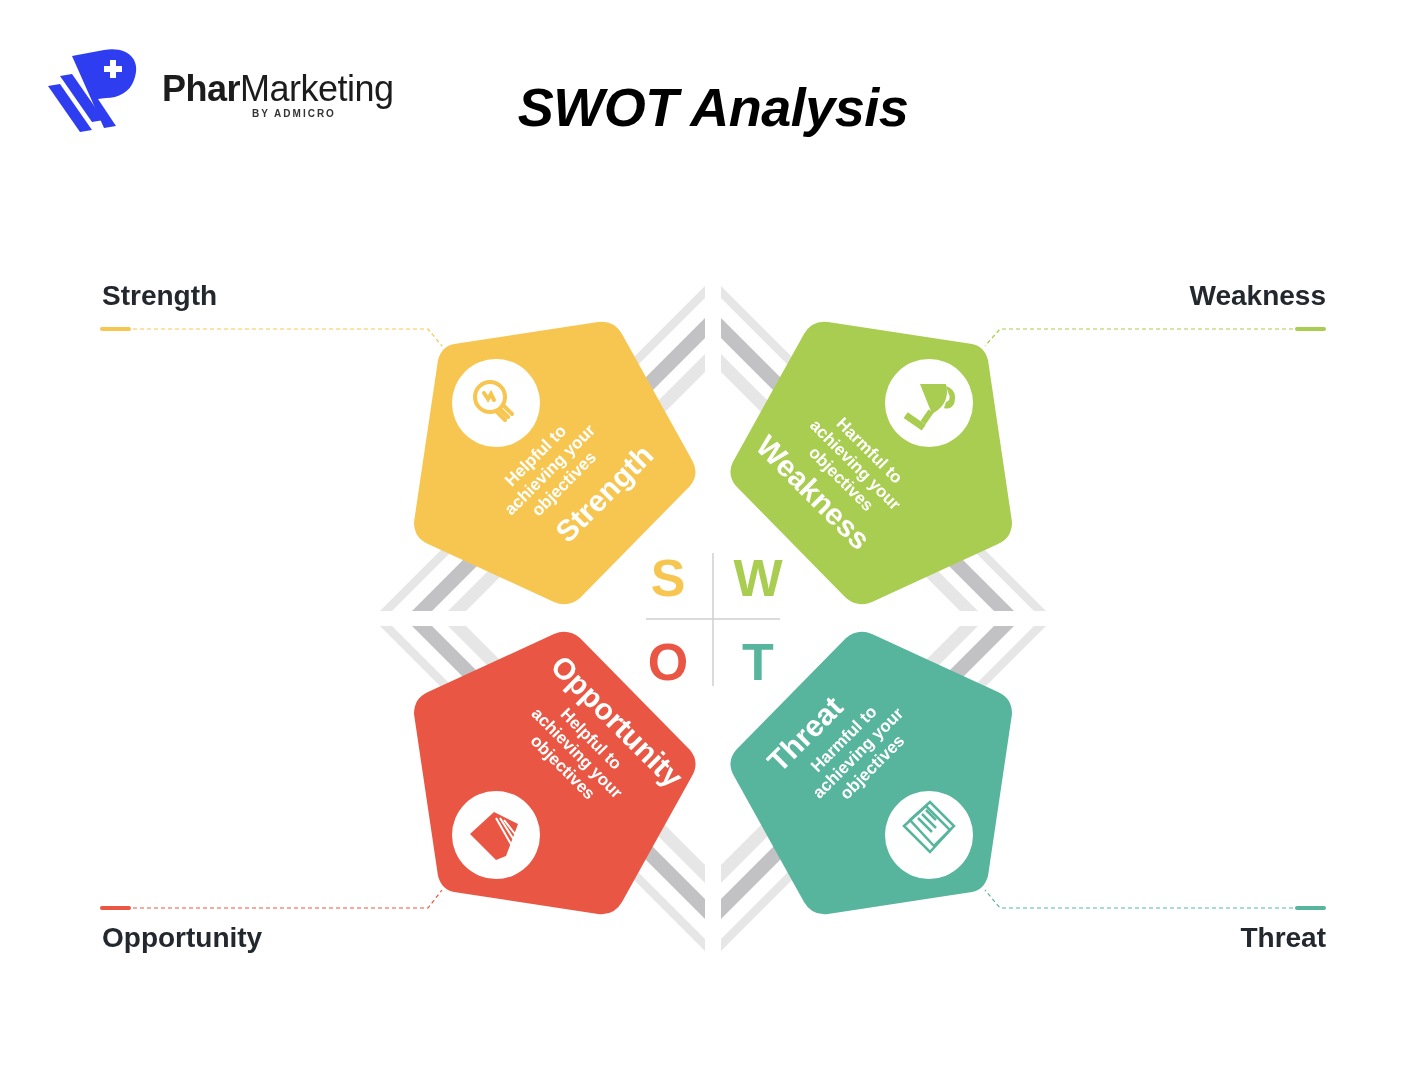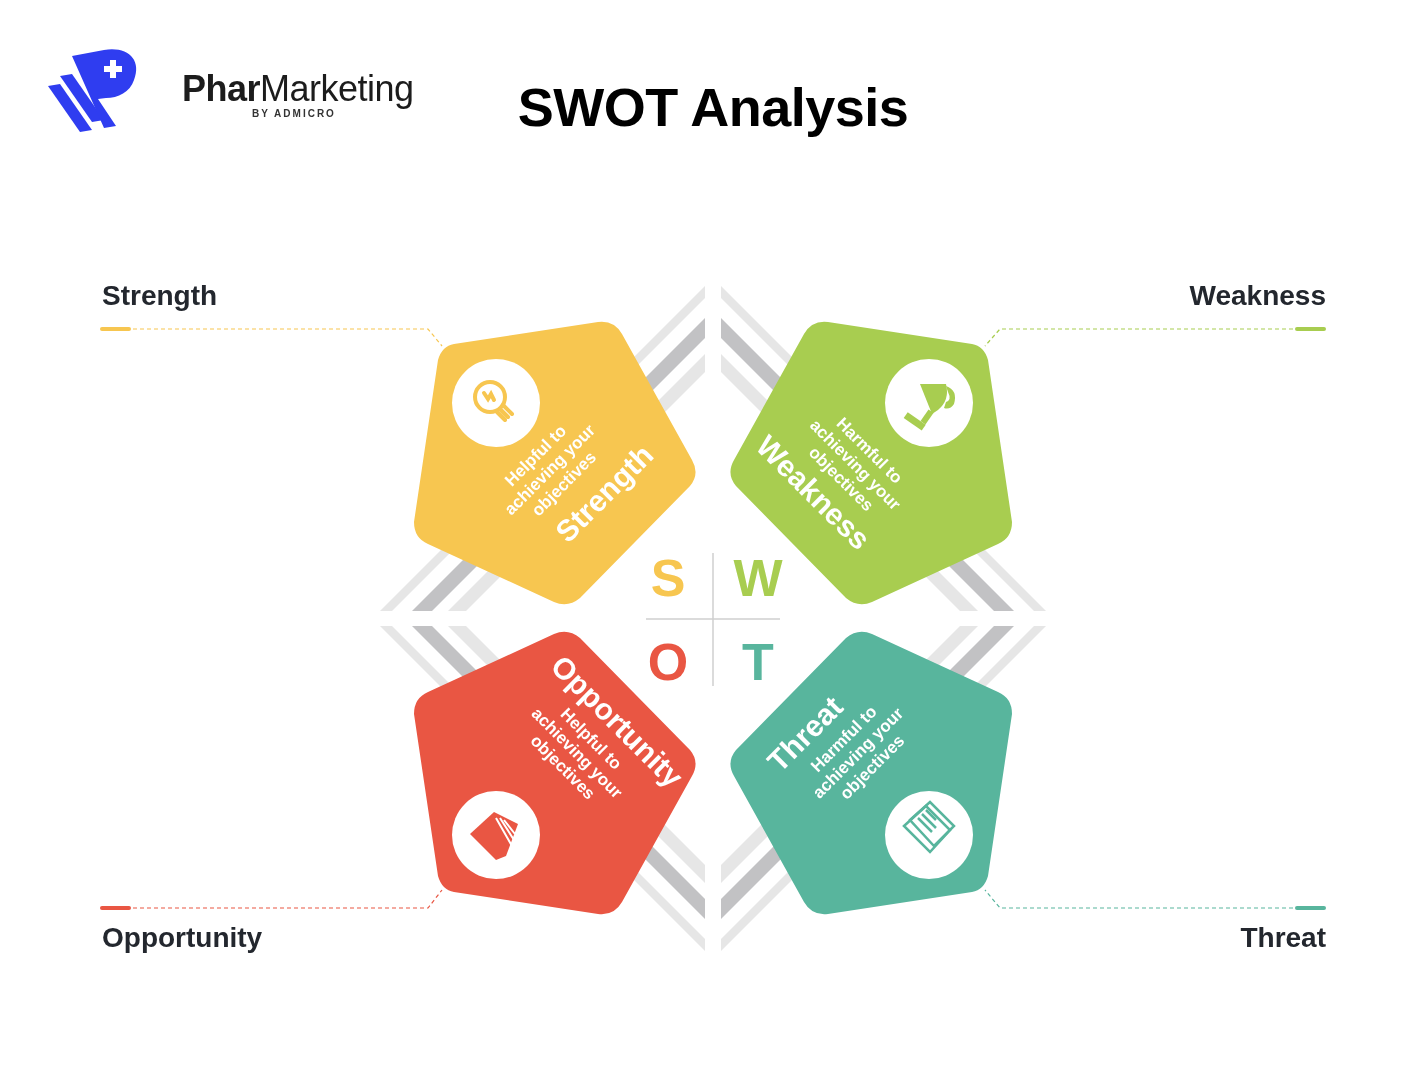--- a/index.html
+++ b/index.html
@@ -2,28 +2,28 @@
 <html><head>
 <meta charset="utf-8">
 <style>
   html, body { margin:0; padding:0; background:#ffffff; }
   body { width:1426px; height:1069px; position:relative; overflow:hidden;
          font-family:"Liberation Sans", "DejaVu Sans", sans-serif; }
 
   .logo { position:absolute; left:46px; top:46px; width:400px; height:90px; }
   .logo-mark { position:absolute; left:0; top:0; }
   .brand { position:absolute; left:116px; top:22px; font-size:36px; color:#1c1c1c;
-           letter-spacing:-0.5px; white-space:nowrap;margin-left:20px; }
+           letter-spacing:-0.5px; white-space:nowrap; }
   .brand b { font-weight:bold; }
   .brand span.light { font-weight:normal; }
   .brand-sub { position:absolute; left:206px; top:62px; font-size:10px; font-weight:bold;
                letter-spacing:2px; color:#333;text-align:right; }
 
   .page-title { position:absolute; left:0; width:1426px; top:76px; text-align:center;
-                font-size:54px; font-weight:bold; color:#000; letter-spacing:-0.5px; }
+                font-size:54px; font-weight:bold; color:#000; letter-spacing:-0.5px;font-style:italic; }
 
   .corner-label { position:absolute; font-size:28px; font-weight:bold; color:#23272e; }
   .lbl-s { left:102px; top:280px; }
   .lbl-w { right:100px; top:280px; text-align:right; }
   .lbl-o { left:102px; top:922px; }
   .lbl-t { right:100px; top:922px; text-align:right; }
 
   .diagram { position:absolute; left:0; top:0; width:1426px; height:1069px; }
 
   .swot-letter { position:absolute; font-size:52px; font-weight:bold; width:60px; text-align:center; }

